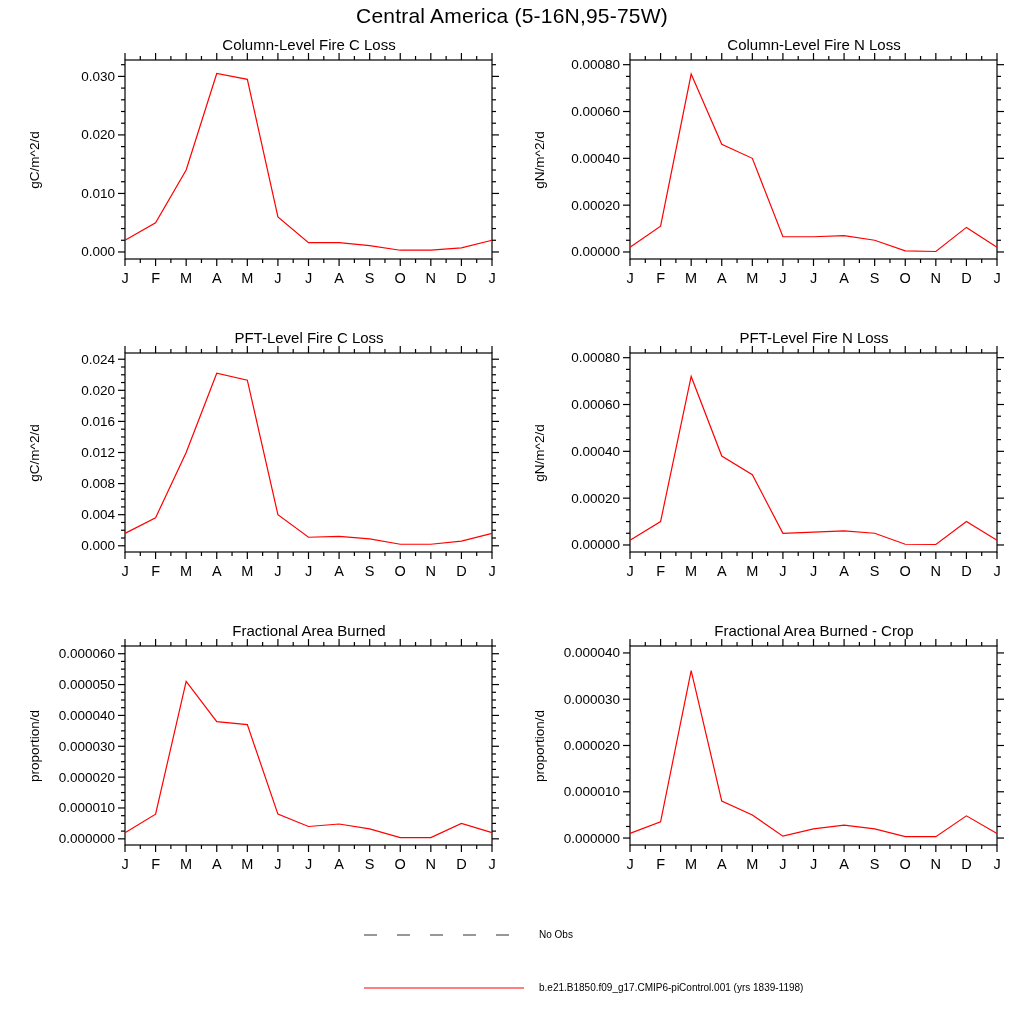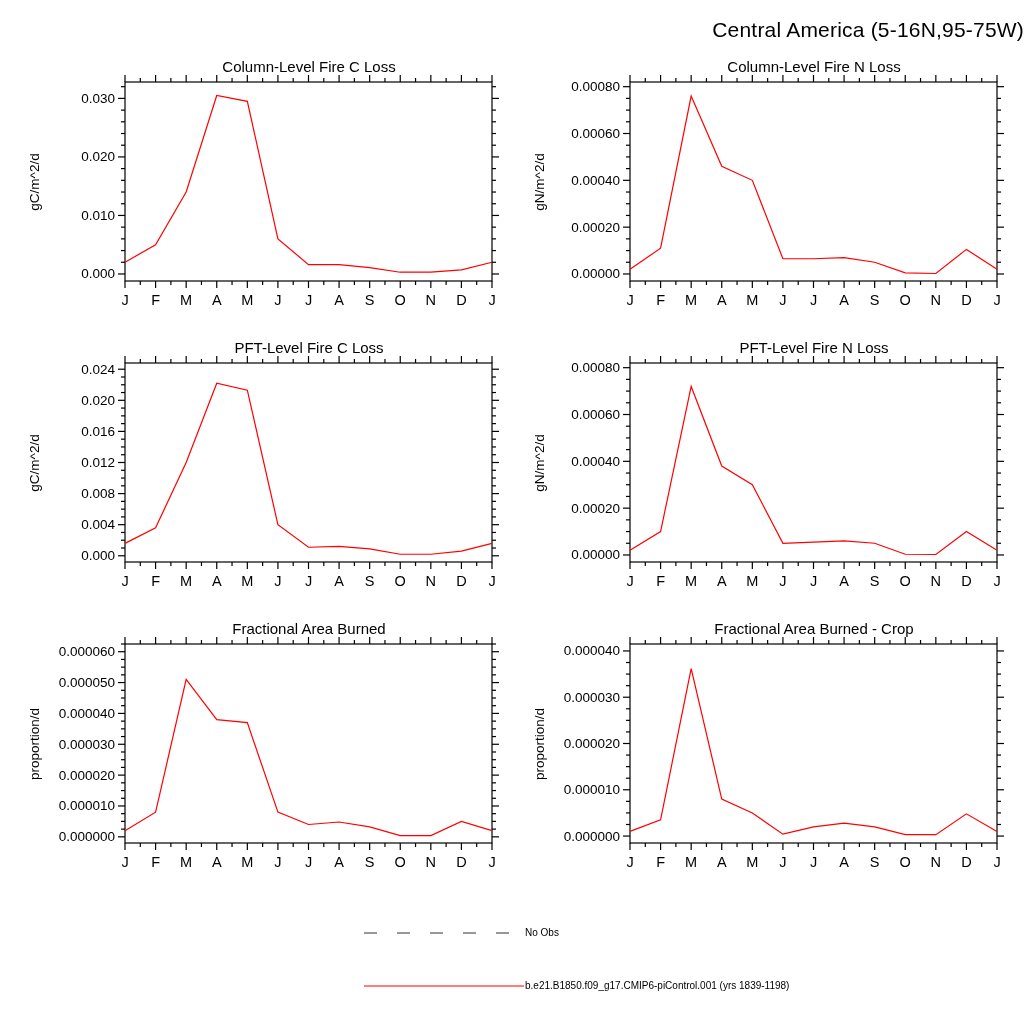--- a/index.html
+++ b/index.html
@@ -1,30 +1,30 @@
 <!DOCTYPE html>
 <html><head>
 <meta charset="utf-8">
 <style>
   html,body{margin:0;padding:0;background:#ffffff;}
   body{width:1024px;height:1024px;font-family:"Liberation Sans",sans-serif;color:#000;overflow:hidden;}
-  .main-title{text-align:right;padding-top:18px;font-size:21px;letter-spacing:0.2px;}
-  .grid{display:grid;grid-template-columns:505px 505px;justify-content:center;row-gap:16px;margin-top:14px;}
+  .main-title{text-align:center;padding-top:4px;font-size:21px;letter-spacing:0.2px;}
+  .grid{display:grid;grid-template-columns:505px 505px;justify-content:center;row-gap:28px;margin-top:6px;}
   .panel{width:505px;height:265px;}
   svg{display:block;}
   svg text{font-family:"Liberation Sans",sans-serif;fill:#000;}
   .ptitle{font-size:15px;text-anchor:middle;}
   .ylab{font-size:13.5px;text-anchor:middle;}
   .ytick{font-size:13.5px;text-anchor:end;}
   .xtick{font-size:14.5px;text-anchor:middle;}
   .box{fill:none;stroke:#000;stroke-width:1.2;}
   .ax{stroke:#000;stroke-width:1.2;}
   .series{fill:none;stroke-width:1.2;}
   .legend{margin-top:44px;margin-left:363px;display:flex;flex-direction:column;gap:42px;}
-  .legend-row{display:flex;align-items:center;}
+  .legend-row{display:flex;align-items:center;gap:14px;}
   .legend-label{font-size:10px;white-space:nowrap;}
 </style>
 </head>
 <body>
 
 <div class="main-title">Central America (5-16N,95-75W)</div>
 
 <div class="grid">
 
   <div class="panel">

